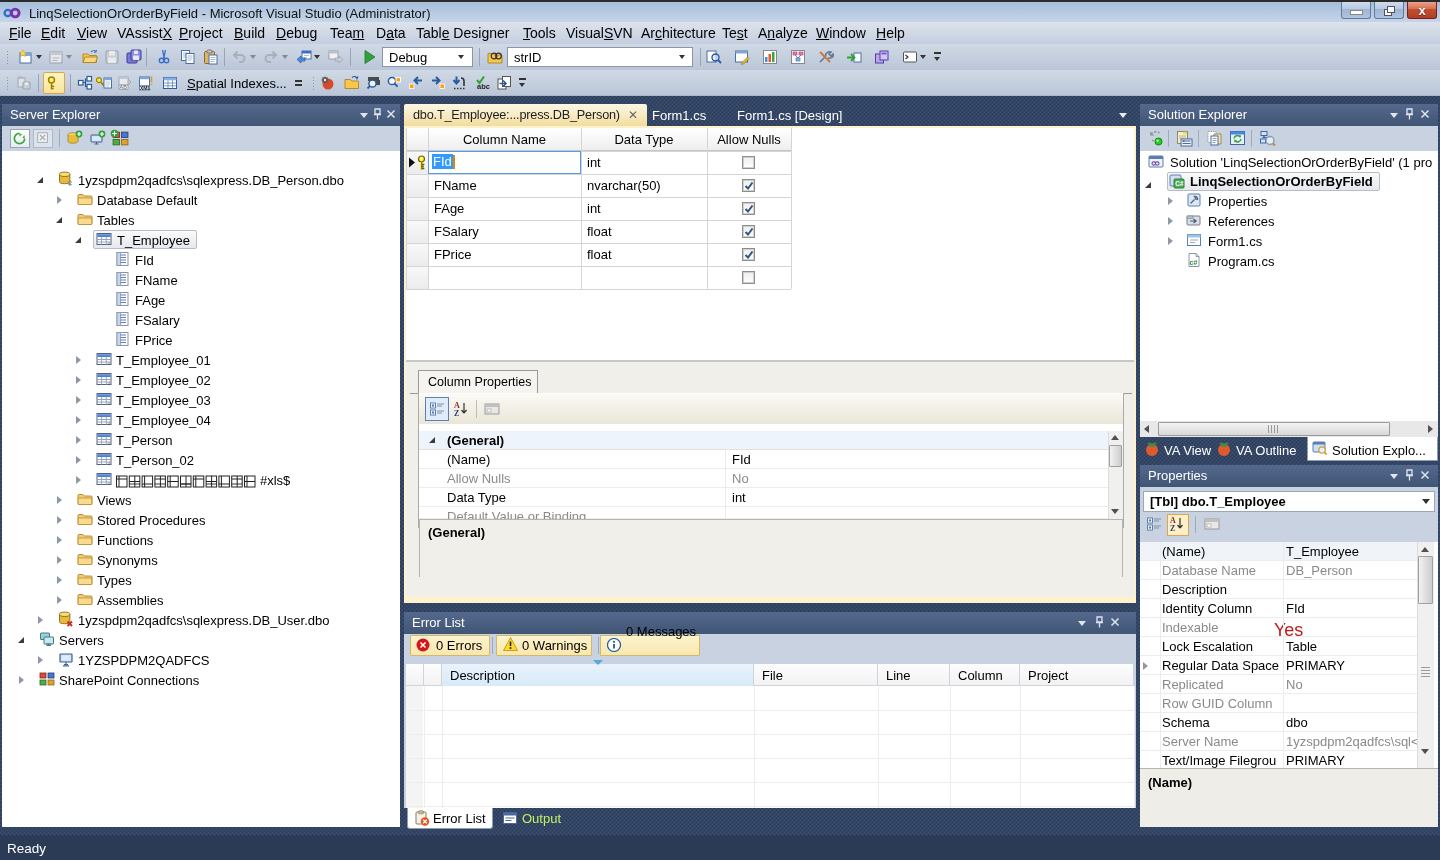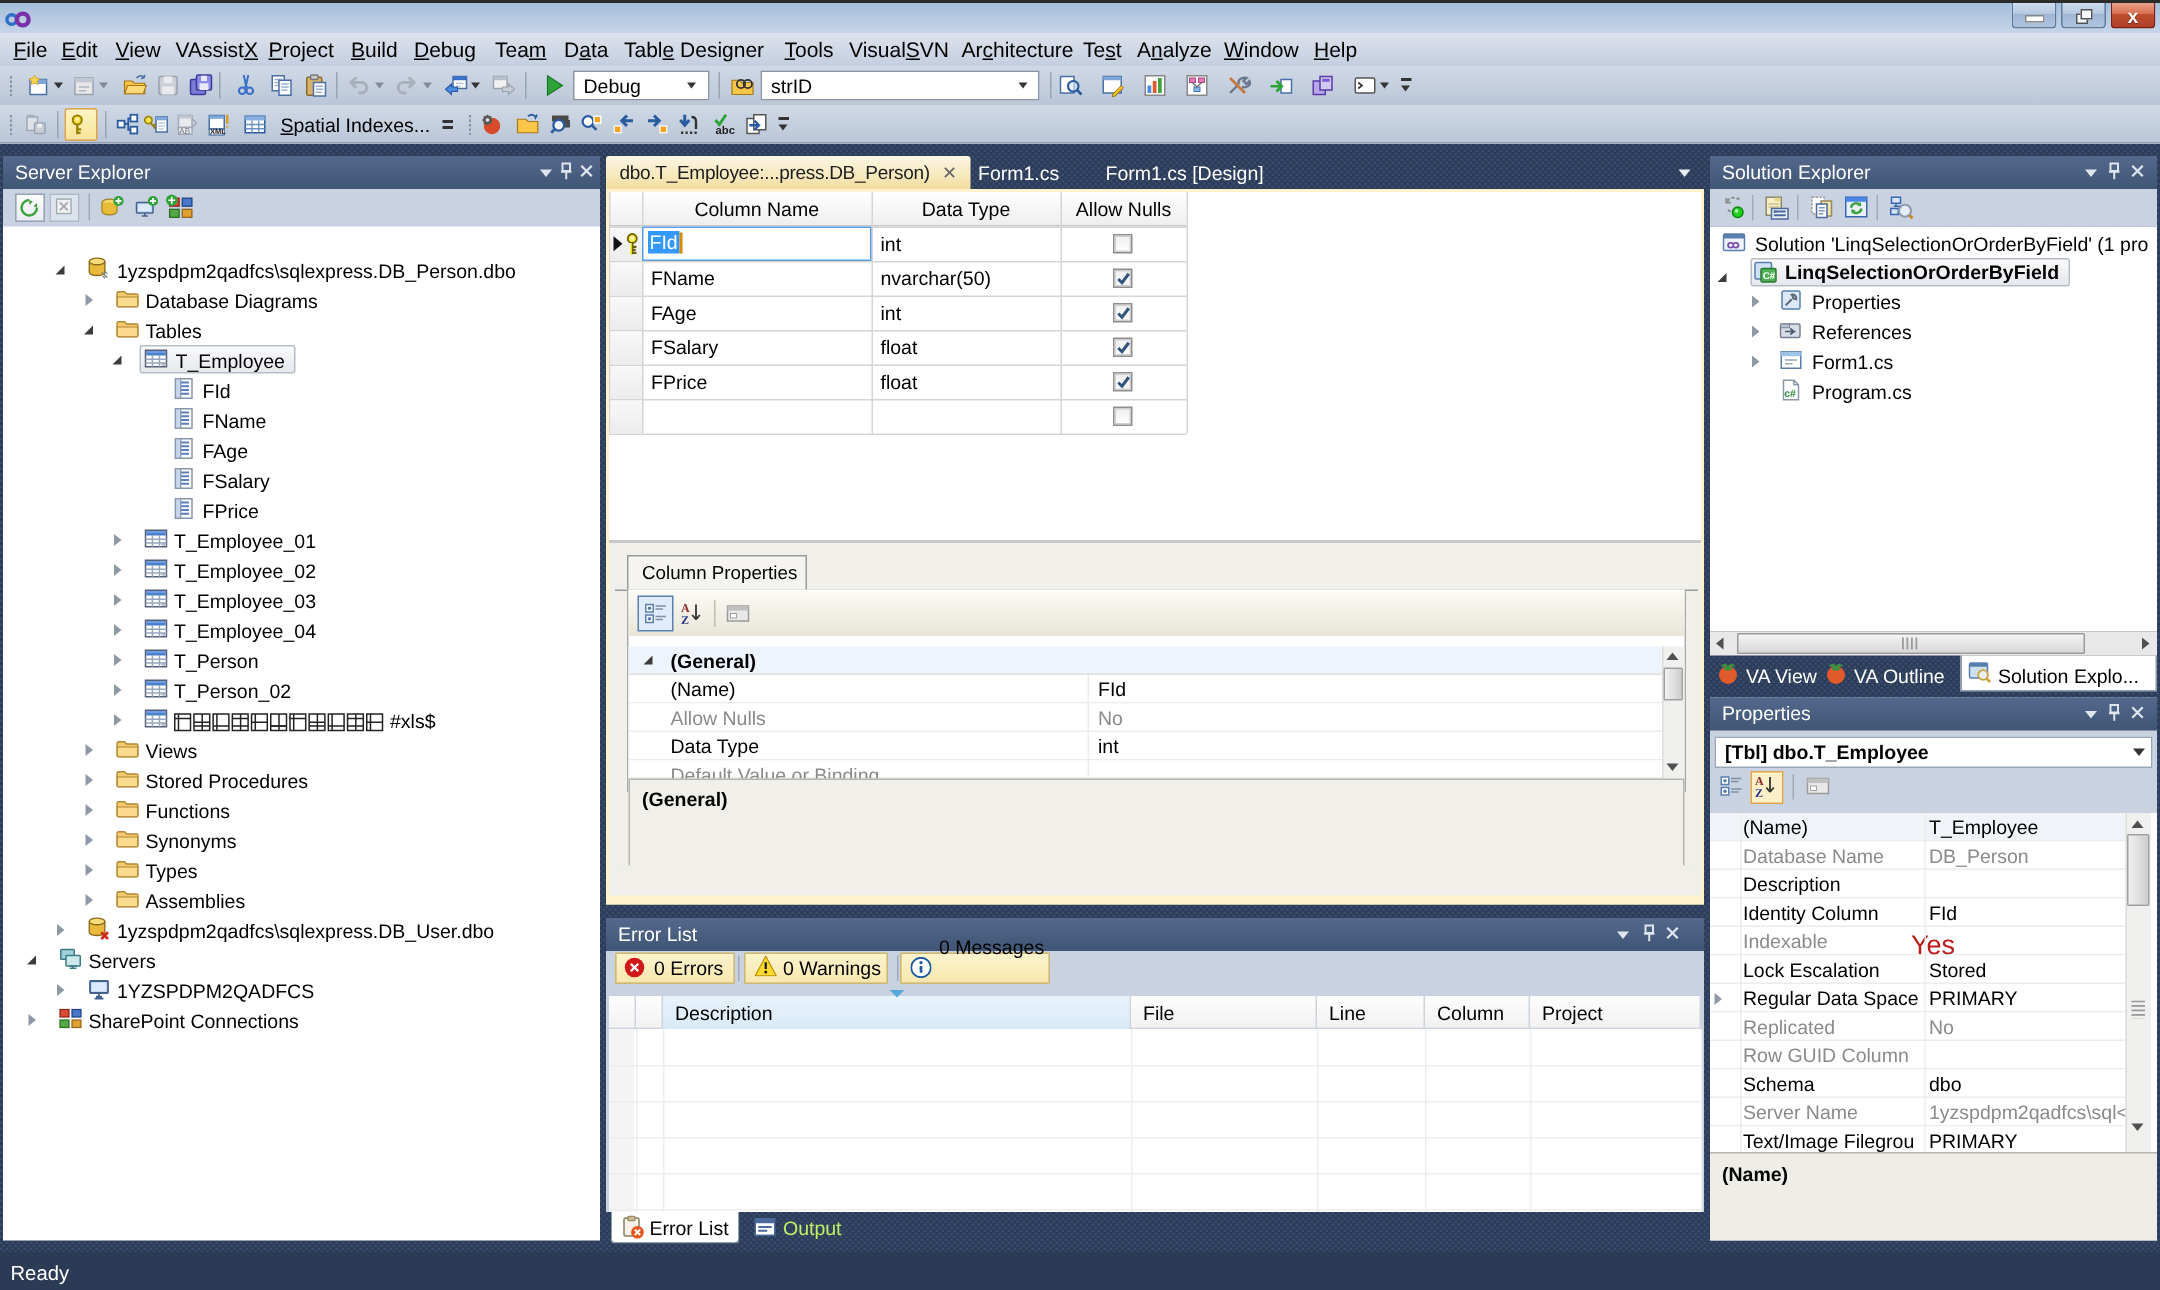--- a/index.html
+++ b/index.html
@@ -137,20 +137,21 @@
         <ellipse cx="6.7" cy="3.3" rx="5.2" ry="2.2" fill="#f8dc7a" stroke="#8a6a1a" stroke-width="0.9"></ellipse>
         <path d="M9.5 10.5 l4.5 4.5 M14 10.5 l-4.5 4.5" stroke="#d02a1a" stroke-width="1.8"></path>
       </g>
 </defs>
   </svg>
 <div id="titlebar" class="abs">
 <svg class="abs" style="left:3px;top:5px" width="18" height="12" viewBox="0 0 18 12">
       <circle cx="4.8" cy="6" r="3.2" fill="none" stroke="#2f6fc4" stroke-width="2.3"></circle>
       <circle cx="12.2" cy="6" r="3.9" fill="none" stroke="#7b2fa8" stroke-width="2.9"></circle>
     </svg>
+<div class="title">LinqSelectionOrOrderByField - Microsoft Visual Studio (Administrator)</div>
 <div class="abs" style="right:69px;top:0;width:30px;height:17px;background:linear-gradient(#cfdced,#b6c8e0 45%,#9fb5d4 46%,#b0c4de);border:1px solid #5f7b9e;border-top:none;border-radius:0 0 3px 3px">
       <div class="abs" style="left:8px;top:8px;width:13px;height:5px;background:#fff;border:1px solid #888"></div>
     </div>
 <div class="abs" style="right:36px;top:0;width:30px;height:17px;background:linear-gradient(#cfdced,#b6c8e0 45%,#9fb5d4 46%,#b0c4de);border:1px solid #5f7b9e;border-top:none;border-radius:0 0 3px 3px">
       <div class="abs" style="left:9px;top:7px;width:8px;height:7px;border:1.5px solid #555;background:#f5f8fc"></div>
       <div class="abs" style="left:12px;top:4px;width:8px;height:7px;border:1.5px solid #555;background:#f5f8fc"></div>
     </div>
 <div class="abs" style="right:3px;top:0;width:30px;height:17px;background:linear-gradient(#e9a28b,#d86d4e 45%,#c04f2e 46%,#b0402a);border:1px solid #7c1f14;border-top:none;border-radius:0 0 3px 3px;color:#fff;text-align:center;font-weight:bold;font-size:13px"><span style="position:relative;top:1px;text-shadow:0 1px 1px #7a2013">x</span></div>
 </div>
 <div id="menubar" class="abs">
@@ -454,21 +455,21 @@
       <svg class="ticon" style="left:56px;top:1px" width="16" height="16" viewBox="0 0 16 16">
         <use href="#i-dbconn"></use>
       </svg>
       <span class="tlabel" style="left:76px">1yzspdpm2qadfcs\sqlexpress.DB_Person.dbo</span>
     </div>
     <div class="trow" style="left:0;top:86px;width:398px">
       <i class="tri-c" style="left:55px"></i>
       <svg class="ticon" style="left:75px;top:1px" width="16" height="16" viewBox="0 0 16 16">
         <use href="#i-folder"></use>
       </svg>
-      <span class="tlabel" style="left:95px">Database Diagrams</span>
+      <span class="tlabel" style="left:95px">Database Default</span>
     </div>
     <div class="trow" style="left:0;top:106px;width:398px">
       <i class="tri-e" style="left:54px"></i>
       <svg class="ticon" style="left:75px;top:1px" width="16" height="16" viewBox="0 0 16 16">
         <use href="#i-folder"></use>
       </svg>
       <span class="tlabel" style="left:95px">Tables</span>
     </div>
     <div class="trow" style="left:0;top:126px;width:398px">
       <i class="tri-e" style="left:73px"></i>
@@ -978,21 +979,21 @@
     <div class="abs" style="left:0;top:115px;width:277px;height:19px;background:#fff;border-bottom:1px solid #ececec"></div>
     <div class="abs" style="left:22px;top:117px;color:#000;font-size:13px;width:118px;overflow:hidden;white-space:nowrap">Description</div>
     <div class="abs" style="left:0;top:134px;width:277px;height:19px;background:#fff;border-bottom:1px solid #ececec"></div>
     <div class="abs" style="left:22px;top:136px;color:#000;font-size:13px;width:118px;overflow:hidden;white-space:nowrap">Identity Column</div>
     <div class="abs" style="left:146px;top:136px;color:#000;font-size:13px;white-space:nowrap">FId</div>
     <div class="abs" style="left:0;top:153px;width:277px;height:19px;background:#fff;border-bottom:1px solid #ececec"></div>
     <div class="abs" style="left:22px;top:155px;color:#8a8a8a;font-size:13px;width:118px;overflow:hidden;white-space:nowrap">Indexable</div>
     <div class="abs" style="left:134px;top:155px;color:#b91c1c;font-size:18px;white-space:nowrap">Yes</div>
     <div class="abs" style="left:0;top:172px;width:277px;height:19px;background:#fff;border-bottom:1px solid #ececec"></div>
     <div class="abs" style="left:22px;top:174px;color:#000;font-size:13px;width:118px;overflow:hidden;white-space:nowrap">Lock Escalation</div>
-    <div class="abs" style="left:146px;top:174px;color:#000;font-size:13px;white-space:nowrap">Stored</div>
+    <div class="abs" style="left:146px;top:174px;color:#000;font-size:13px;white-space:nowrap">Table</div>
     <div class="abs" style="left:0;top:191px;width:277px;height:19px;background:#fff;border-bottom:1px solid #ececec"></div>
     <i class="tri-c" style="left:3px;top:197px;position:absolute"></i>
     <div class="abs" style="left:22px;top:193px;color:#000;font-size:13px;width:118px;overflow:hidden;white-space:nowrap">Regular Data Space</div>
     <div class="abs" style="left:146px;top:193px;color:#000;font-size:13px;white-space:nowrap">PRIMARY</div>
     <div class="abs" style="left:0;top:210px;width:277px;height:19px;background:#fff;border-bottom:1px solid #ececec"></div>
     <div class="abs" style="left:22px;top:212px;color:#8a8a8a;font-size:13px;width:118px;overflow:hidden;white-space:nowrap">Replicated</div>
     <div class="abs" style="left:146px;top:212px;color:#8a8a8a;font-size:13px;white-space:nowrap">No</div>
     <div class="abs" style="left:0;top:229px;width:277px;height:19px;background:#fff;border-bottom:1px solid #ececec"></div>
     <div class="abs" style="left:22px;top:231px;color:#8a8a8a;font-size:13px;width:118px;overflow:hidden;white-space:nowrap">Row GUID Column</div>
     <div class="abs" style="left:0;top:248px;width:277px;height:19px;background:#fff;border-bottom:1px solid #ececec"></div>

